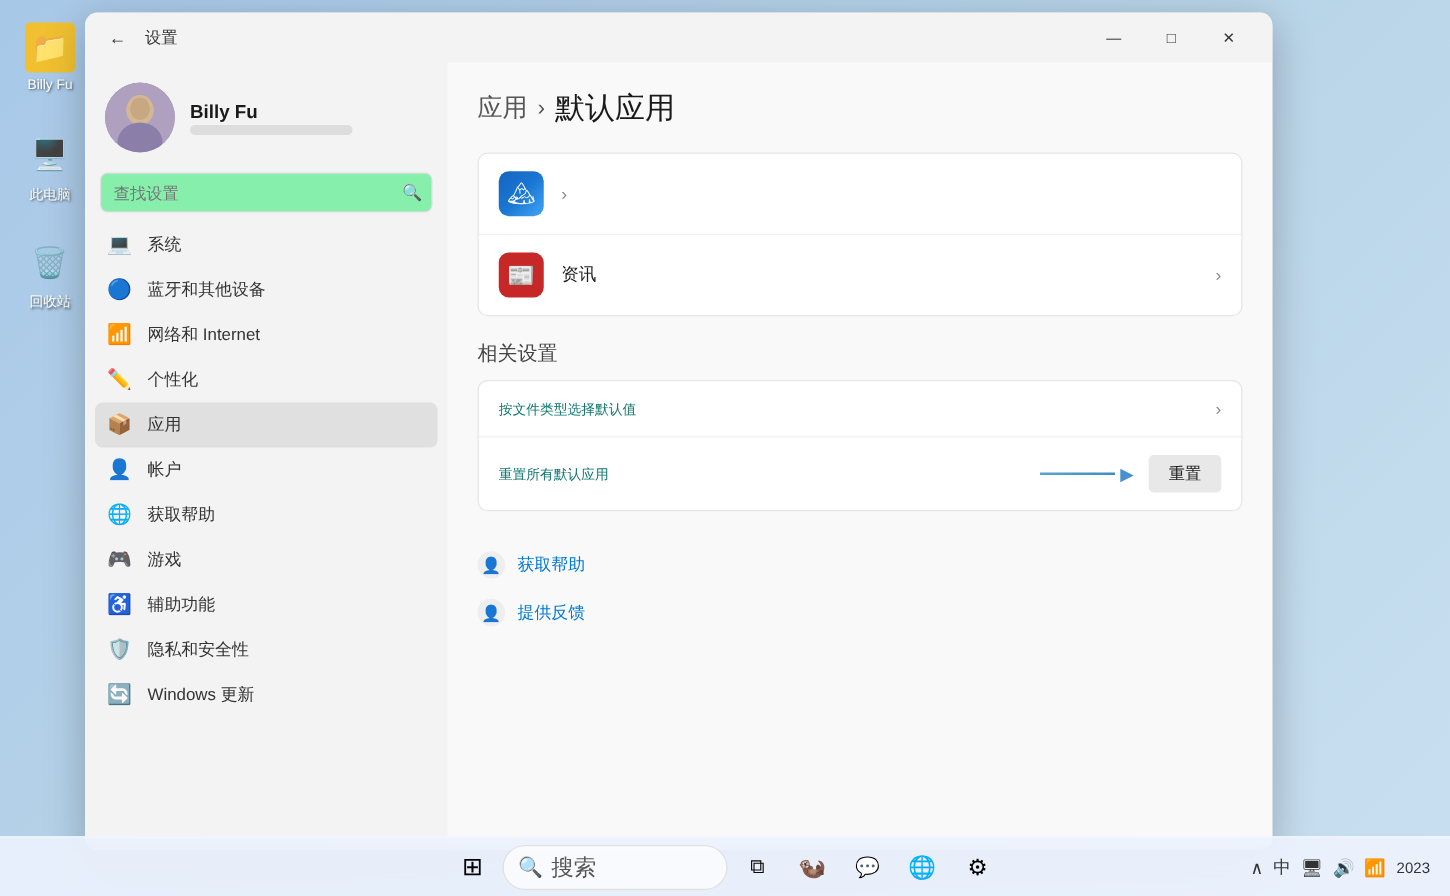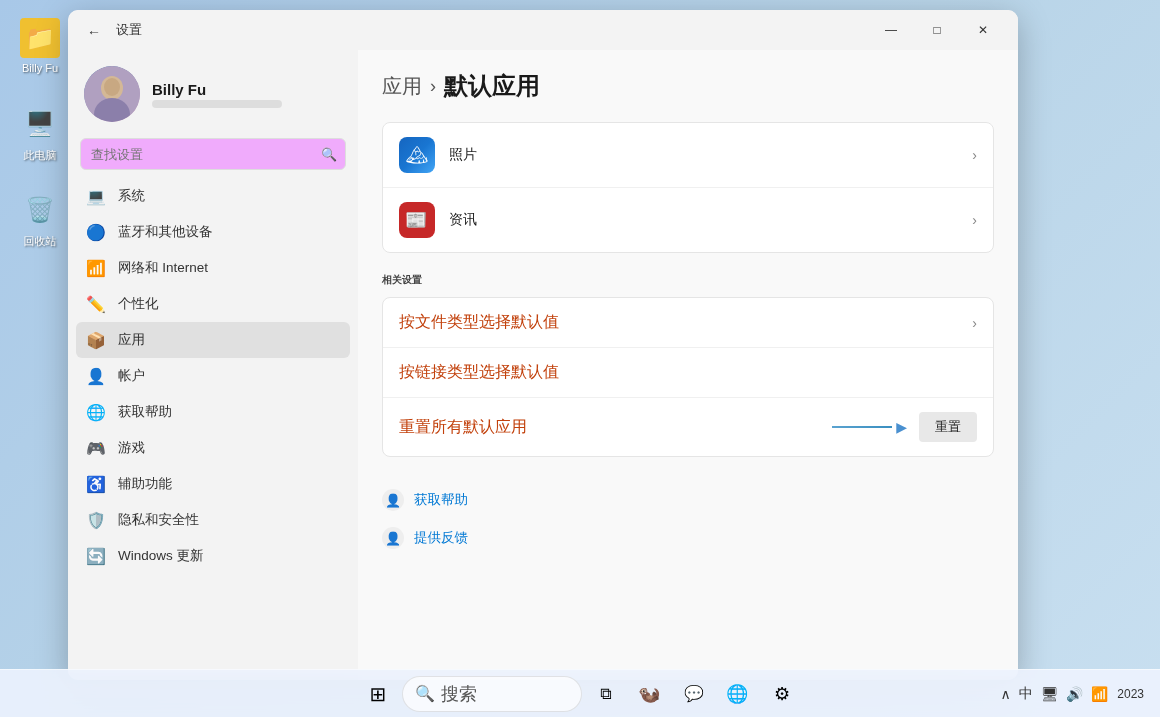--- a/index.html
+++ b/index.html
@@ -151,21 +151,21 @@
 
     .search-box {
       margin: 4px 12px 8px 12px;
       position: relative;
     }
     .search-input {
       width: 100%;
       height: 32px;
       border-radius: 6px;
       border: 1px solid #ddd;
-      background: #f0abfc;
+      background: #86efac;
       padding: 0 32px 0 10px;
       font-size: 13px;
       outline: none;
       color: #555;
     }
     .search-icon-btn {
       position: absolute;
       right: 8px; top: 50%;
       transform: translateY(-50%);
       font-size: 13px;
@@ -217,21 +217,21 @@
     .page-header-parent {
       font-size: 20px;
       color: #555;
       font-weight: 400;
     }
     .page-header-arrow {
       font-size: 18px; color: #555;
     }
     .page-header-title {
       font-size: 24px;
-      font-weight: 700;
+      font-weight: 400;
       color: #1a1a1a;
     }
 
     .app-list {
       background: white;
       border-radius: 8px;
       overflow: hidden;
       margin-bottom: 20px;
       border: 1px solid #e5e5e5;
     }
@@ -253,22 +253,22 @@
     .app-name {
       flex: 1;
       font-size: 14px;
       color: #1a1a1a;
     }
     .app-chevron {
       font-size: 14px; color: #888;
     }
 
     .section-title {
-      font-size: 10px;
-      font-weight: 700;
+      font-size: 16px;
+      font-weight: 400;
       color: #444;
       margin: 16px 0 10px 0;
     }
 
     .related-list {
       background: white;
       border-radius: 8px;
       overflow: hidden;
       border: 1px solid #e5e5e5;
       margin-bottom: 24px;
@@ -276,22 +276,22 @@
     .related-item {
       display: flex;
       align-items: center;
       padding: 14px 16px;
       cursor: pointer;
       border-bottom: 1px solid #f0f0f0;
     }
     .related-item:last-child { border-bottom: none; }
     .related-item-text {
       flex: 1;
-      font-size: 16px;
-      color: #c2410c;
+      font-size: 11px;
+      color: #0f766e;
     }
     .reset-btn {
       background: #e8e8e8;
       border: none;
       border-radius: 4px;
       padding: 6px 16px;
       font-size: 13px;
       cursor: pointer;
       color: #1a1a1a;
     }
@@ -522,40 +522,36 @@
         <span class="page-header-parent">应用</span>
         <span class="page-header-arrow">›</span>
         <span class="page-header-title">默认应用</span>
       </div>
 
       <div class="app-list">
         <div class="app-item">
           <div class="app-icon" style="background: linear-gradient(135deg, #1565c0 0%, #1976d2 50%, #42a5f5 100%);">
             <span style="color:white; font-size:18px;">🏔</span>
           </div>
-          <span class="app-name">照片</span>
           <span class="app-chevron">›</span>
         </div>
         <div class="app-item">
           <div class="app-icon" style="background: #c62828;">
             <span style="color:white; font-size:18px;">📰</span>
           </div>
           <span class="app-name">资讯</span>
           <span class="app-chevron">›</span>
         </div>
       </div>
 
       <div class="section-title">相关设置</div>
       <div class="related-list">
         <div class="related-item">
           <span class="related-item-text">按文件类型选择默认值</span>
           <span class="app-chevron">›</span>
-        </div>
-        <div class="related-item">
-          <span class="related-item-text">按链接类型选择默认值</span>
         </div>
         <div class="related-item">
           <span class="related-item-text">重置所有默认应用</span>
           <div class="arrow-indicator">
             <div class="arrow-line"></div>
             <span class="arrow-head">▶</span>
           </div>
           <button class="reset-btn">重置</button>
         </div>
       </div>

